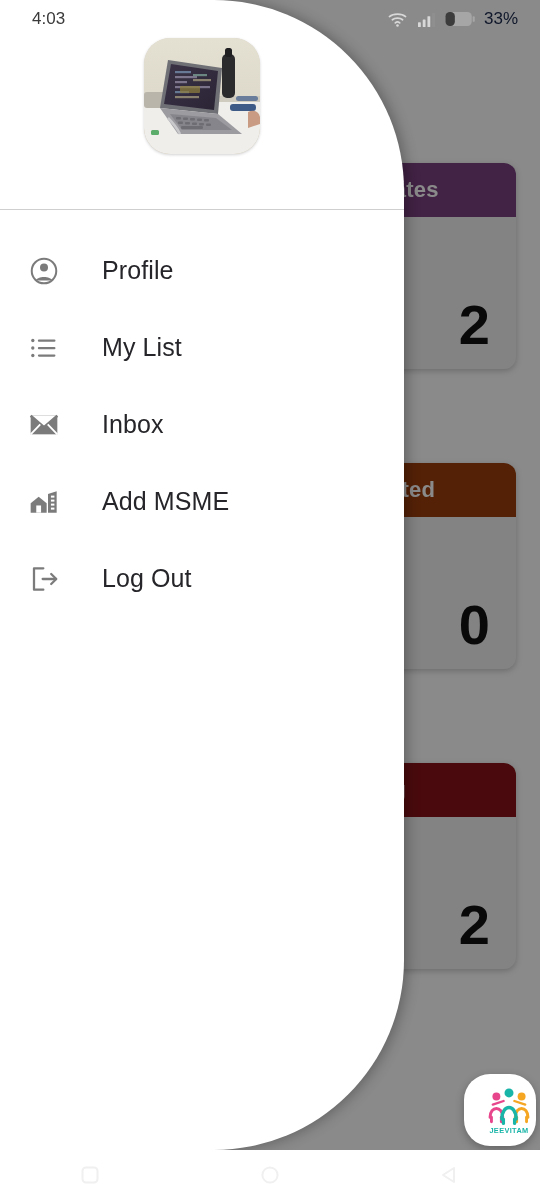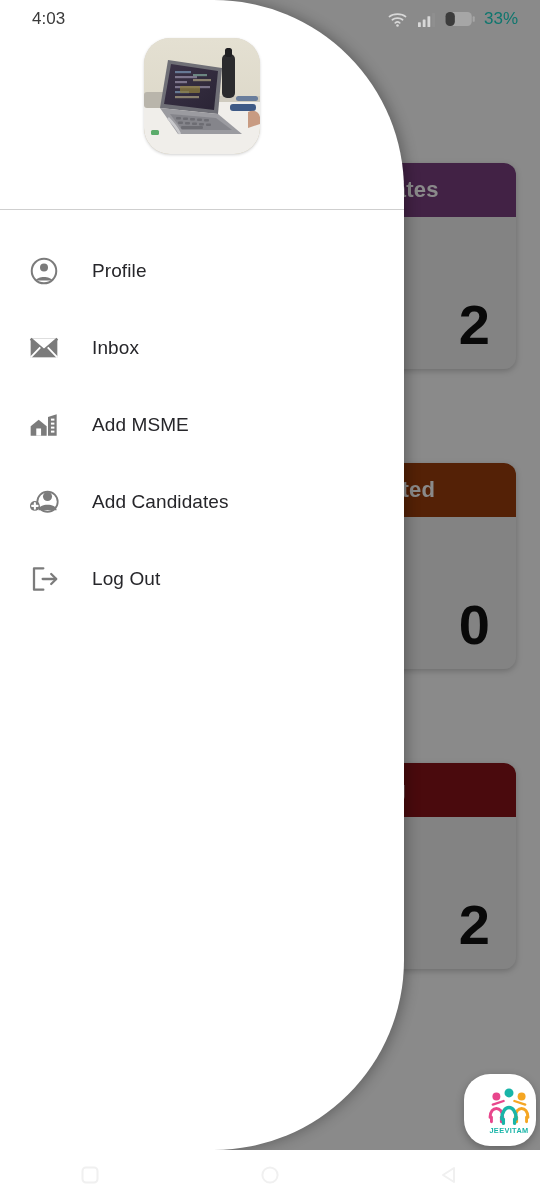--- a/index.html
+++ b/index.html
@@ -103,39 +103,39 @@
     padding-left:22px;
     cursor:pointer;
   }
   .menu-icon {
     width:44px; min-width:44px;
     display:flex; align-items:center; justify-content:center;
     color:#6e6e6e;
   }
   .menu-icon svg { display:block; }
   .menu-label {
-    margin-left:26px;
-    font-size:19px;
+    margin-left:36px;
+    font-size:25px;
     color:#26262a;
     letter-spacing:.1px;
     white-space:nowrap;
   }
 
   
   #status-bar {
     position:absolute; left:0; top:0; width:540px; height:38px;
     z-index:50;
     display:flex; align-items:center; justify-content:space-between;
     padding:0 22px 0 32px;
     pointer-events:none;
   }
   #status-time { font-size:17px; color:#3a3a3a; font-weight:500; }
   #status-right { display:flex; align-items:center; gap:9px; }
   #status-right svg { display:block; }
-  #battery-pct { font-size:17px; color:#0f766e; font-weight:500; }
+  #battery-pct { font-size:17px; color:#0f172a; font-weight:500; }
 
   
   #nav-bar {
     position:absolute; left:0; bottom:0; width:540px; height:50px;
     background:#ffffff;
     display:flex; align-items:center; justify-content:space-around;
     z-index:60;
   }
   .nav-btn { width:80px; height:50px; display:flex; align-items:center; justify-content:center; }
   .nav-btn svg { display:block; }
@@ -279,20 +279,35 @@
         <span class="menu-icon">
           <svg width="32" height="32" viewBox="0 0 24 24" fill="none">
             <circle cx="12" cy="12" r="9.2" stroke="#7b7b7b" stroke-width="1.5"></circle>
             <circle cx="12" cy="9.3" r="3" fill="#7b7b7b"></circle>
             <path d="M5.8 19.2 C6.9 15.6 17.1 15.6 18.2 19.2" fill="#7b7b7b"></path>
           </svg>
         </span>
         <span class="menu-label">Profile</span>
       </div>
 
+      <div class="menu-item">
+        <span class="menu-icon">
+          <svg width="32" height="32" viewBox="0 0 24 24">
+            <g fill="#7b7b7b">
+              <circle cx="3.6" cy="6.4" r="1.25"></circle>
+                <rect x="7.4" y="5.6" width="13.2" height="1.7" rx=".8"></rect>
+              <circle cx="3.6" cy="12" r="1.25"></circle>
+                <rect x="7.4" y="11.2" width="13.2" height="1.7" rx=".8"></rect>
+              <circle cx="3.6" cy="17.6" r="1.25"></circle>
+                <rect x="7.4" y="16.8" width="13.2" height="1.7" rx=".8"></rect>
+            </g>
+          </svg>
+        </span>
+        <span class="menu-label">My List</span>
+      </div>
 
 
 
       <div class="menu-item">
         <span class="menu-icon">
           <svg width="32" height="32" viewBox="0 0 24 24">
             <rect x="2" y="5" width="20" height="14" fill="#7b7b7b"></rect>
             <path d="M2 5 L12 13 L22 5 Z" fill="#ffffff"></path>
             <path d="M2 5 L12 13.6 L22 5" stroke="#7b7b7b" stroke-width="1.9" fill="none"></path>
             <path d="M2 19 L9.2 11.6 M22 19 L14.8 11.6" stroke="#ffffff" stroke-width="1.4"></path>
@@ -311,35 +326,20 @@
               <rect x="17.2" y="7.2" width="2.6" height="1.5"></rect>
               <rect x="17.2" y="10.2" width="2.6" height="1.5"></rect>
               <rect x="17.2" y="13.2" width="2.6" height="1.5"></rect>
               <rect x="17.2" y="16.2" width="2.6" height="1.5"></rect>
             </g>
           </svg>
         </span>
         <span class="menu-label">Add MSME</span>
       </div>
 
-      <div class="menu-item">
-        <span class="menu-icon">
-          <svg width="33" height="33" viewBox="0 0 24 24">
-            <circle cx="14.2" cy="8.4" r="3.3" fill="#7b7b7b"></circle>
-            <path d="M7.6 18.4 C7.6 12.9 20.8 12.9 20.8 18.4 Z" fill="#7b7b7b"></path>
-            <circle cx="14.2" cy="12.2" r="7.4" stroke="#7b7b7b" stroke-width="1.3" fill="none"></circle>
-            <circle cx="5" cy="15.2" r="3.6" fill="#7b7b7b"></circle>
-            <g stroke="#ffffff" stroke-width="1.5" stroke-linecap="round">
-              <path d="M5 13.2 L5 17.2"></path>
-                <path d="M3 15.2 L7 15.2"></path>
-            </g>
-          </svg>
-        </span>
-        <span class="menu-label">Add Candidates</span>
-      </div>
 
       <div class="menu-item">
         <span class="menu-icon">
           <svg width="32" height="32" viewBox="0 0 24 24" fill="none" stroke="#7b7b7b" stroke-width="1.7" stroke-linecap="round" stroke-linejoin="round">
             <path d="M11.5 4 L4.5 4 L4.5 20 L11.5 20"></path>
             <path d="M11 12 L21 12"></path>
             <path d="M17.4 8.2 L21.2 12 L17.4 15.8"></path>
           </svg>
         </span>
         <span class="menu-label">Log Out</span>

